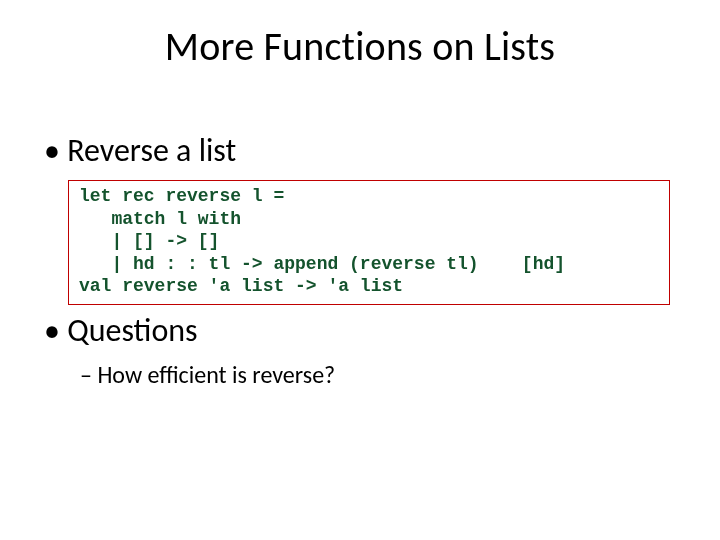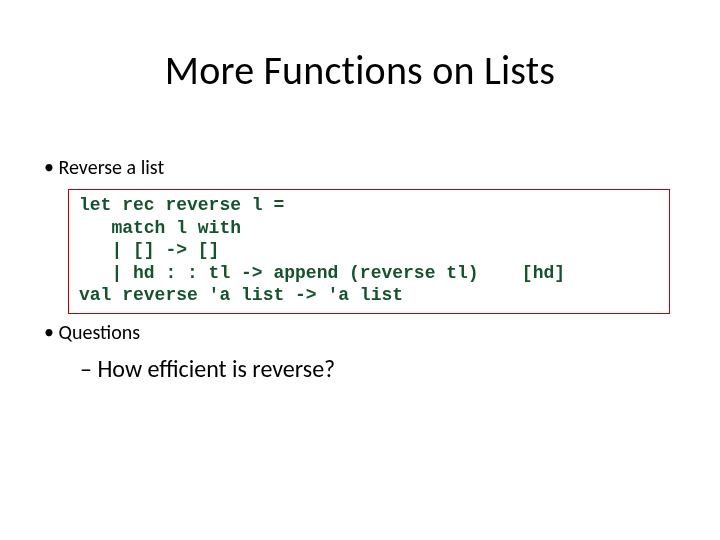--- a/index.html
+++ b/index.html
@@ -8,32 +8,32 @@
     width: 720px;
     height: 540px;
     background: #fff;
     font-family: Calibri, "Segoe UI", Arial, sans-serif;
     color: #000;
   }
   .slide {
     box-sizing: border-box;
     width: 720px;
     height: 484px;
-    padding: 36px 40px 20px 40px;
+    padding: 12px 40px 20px 40px;
     position: relative;
   }
   .title {
     font-size: 40px;
     text-align: center;
     margin: 10px 0 60px 0;
     font-weight: 400;
     letter-spacing: 0.2px;
   }
   .bullet-l1 {
-    font-size: 20px;
+    font-size: 32px;
     margin: 0 0 10px 0;
     padding-left: 4px;
   }
   .bullet-l1::before {
     content: "• ";
   }
   .code-box {
     border: 1px solid #c00000;
     margin: 4px 10px 6px 28px;
     padding: 4px 10px 6px 10px;

